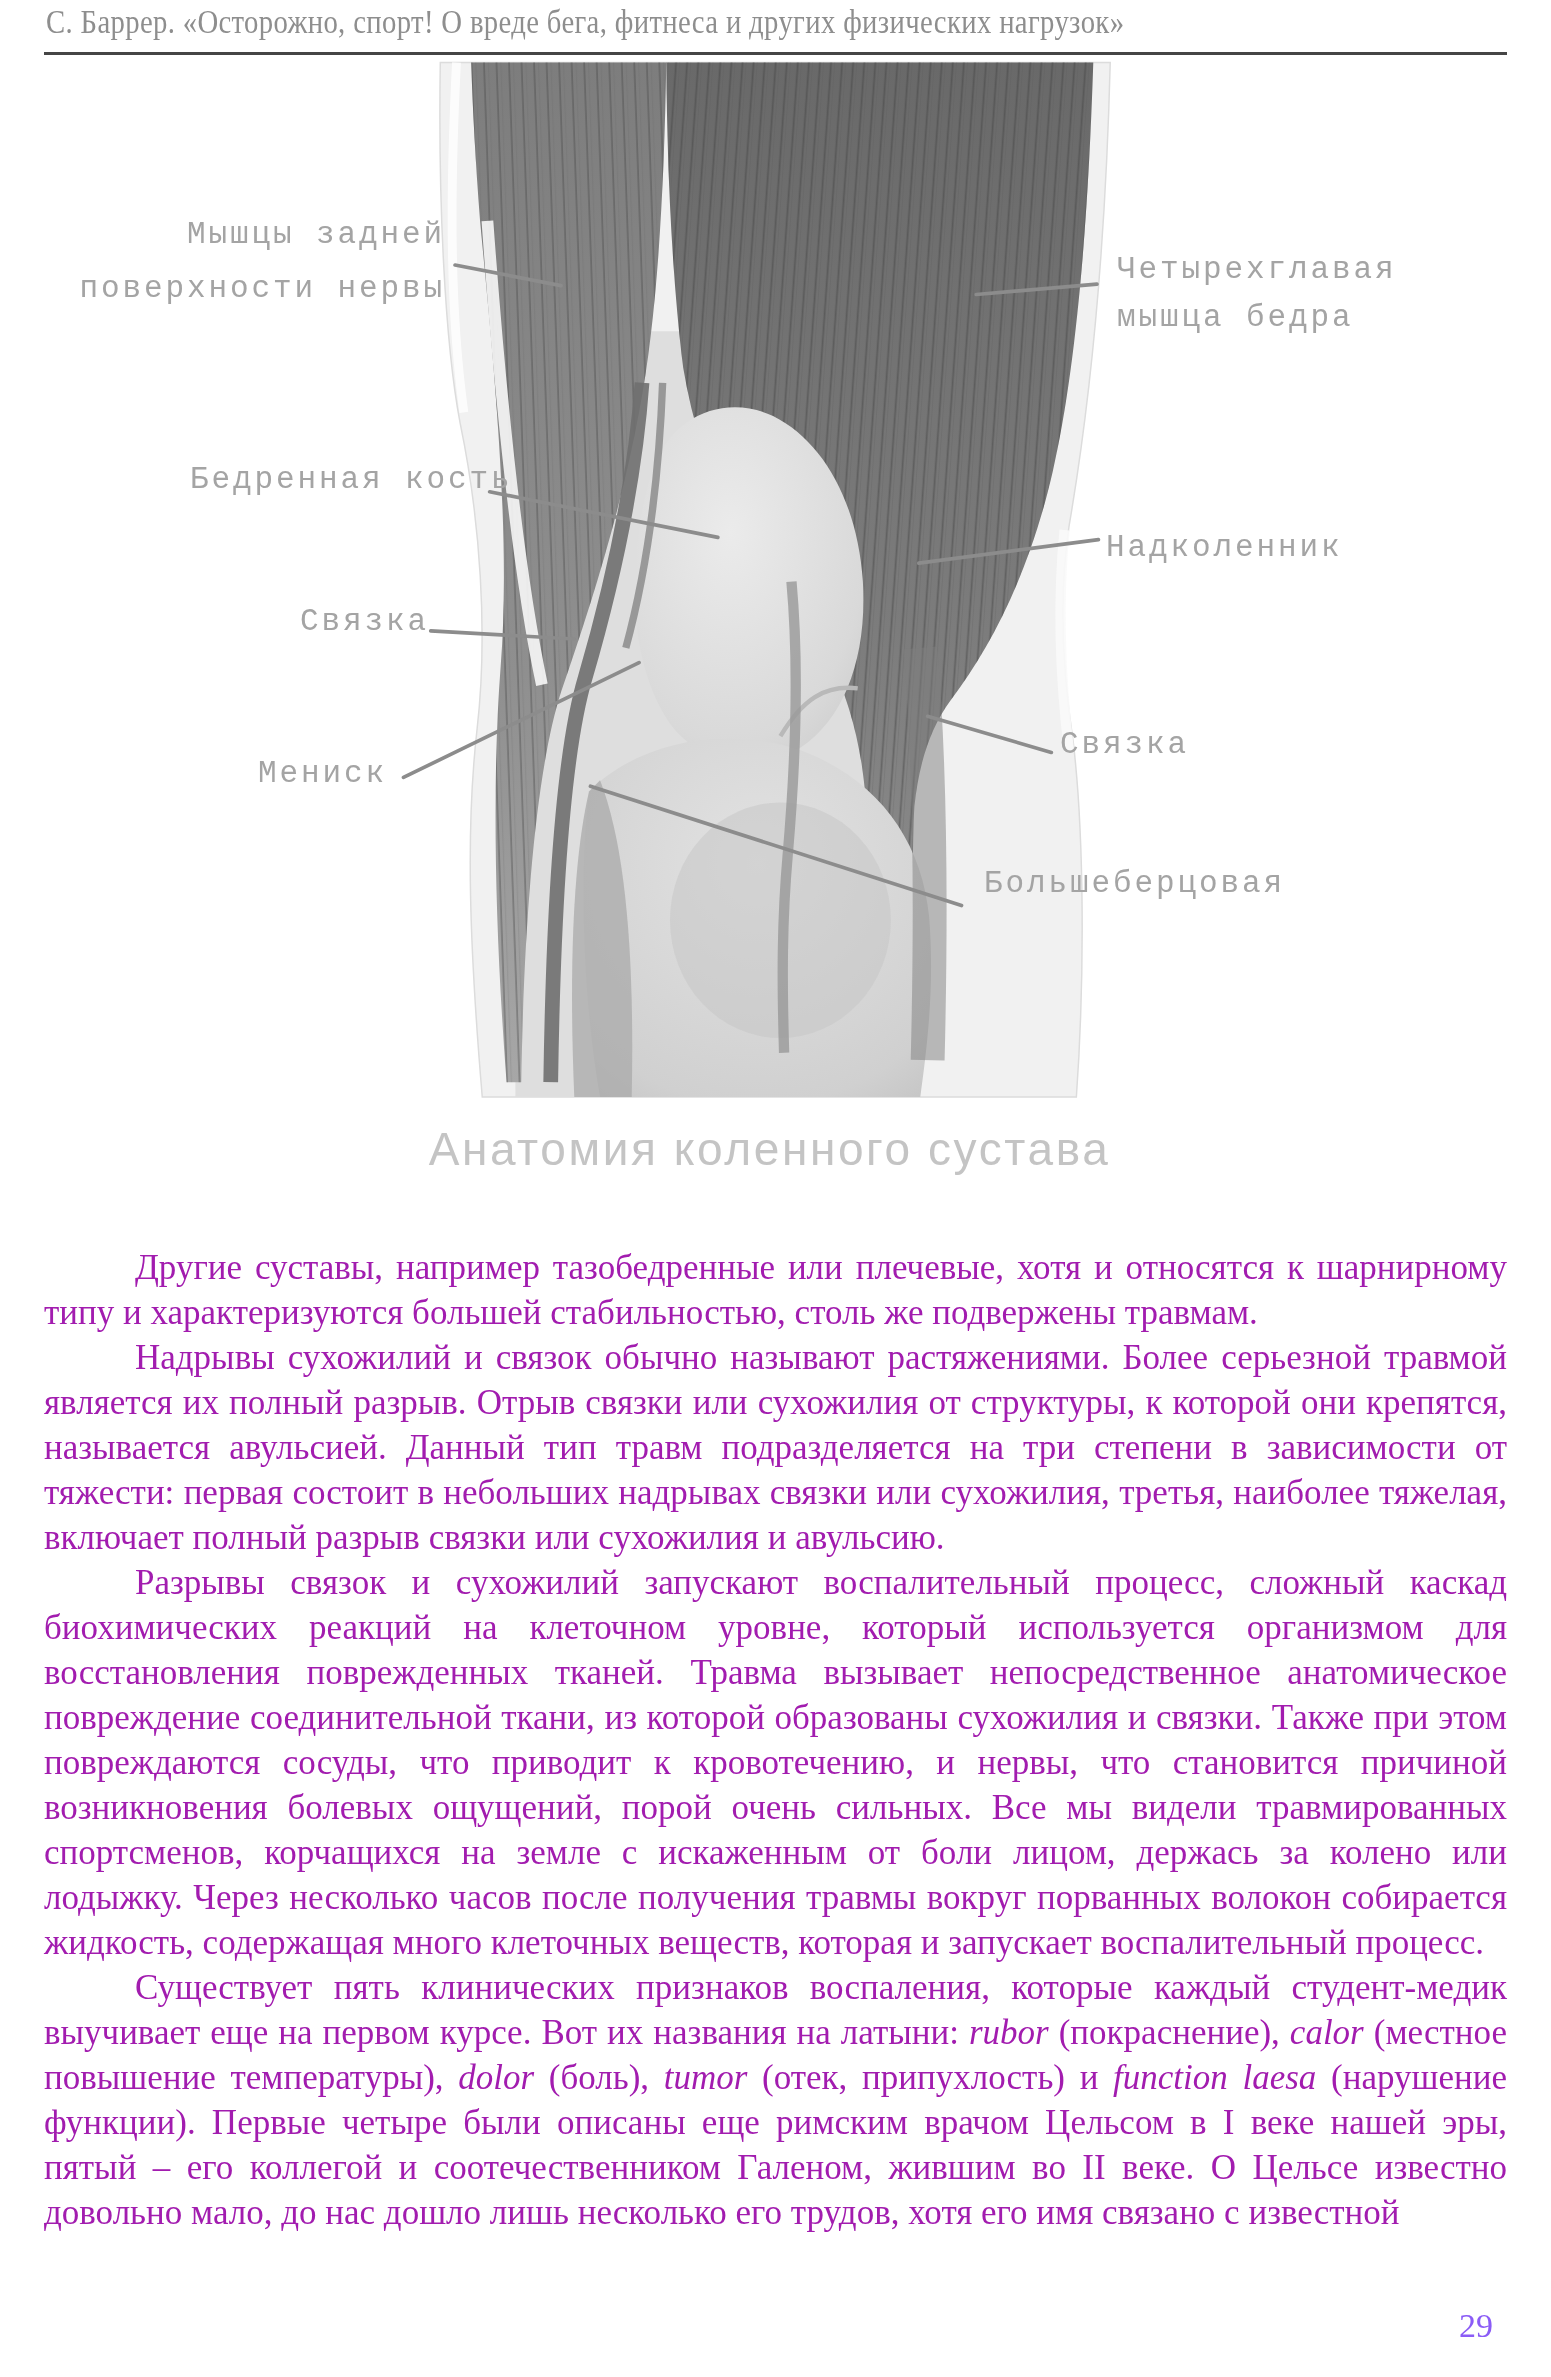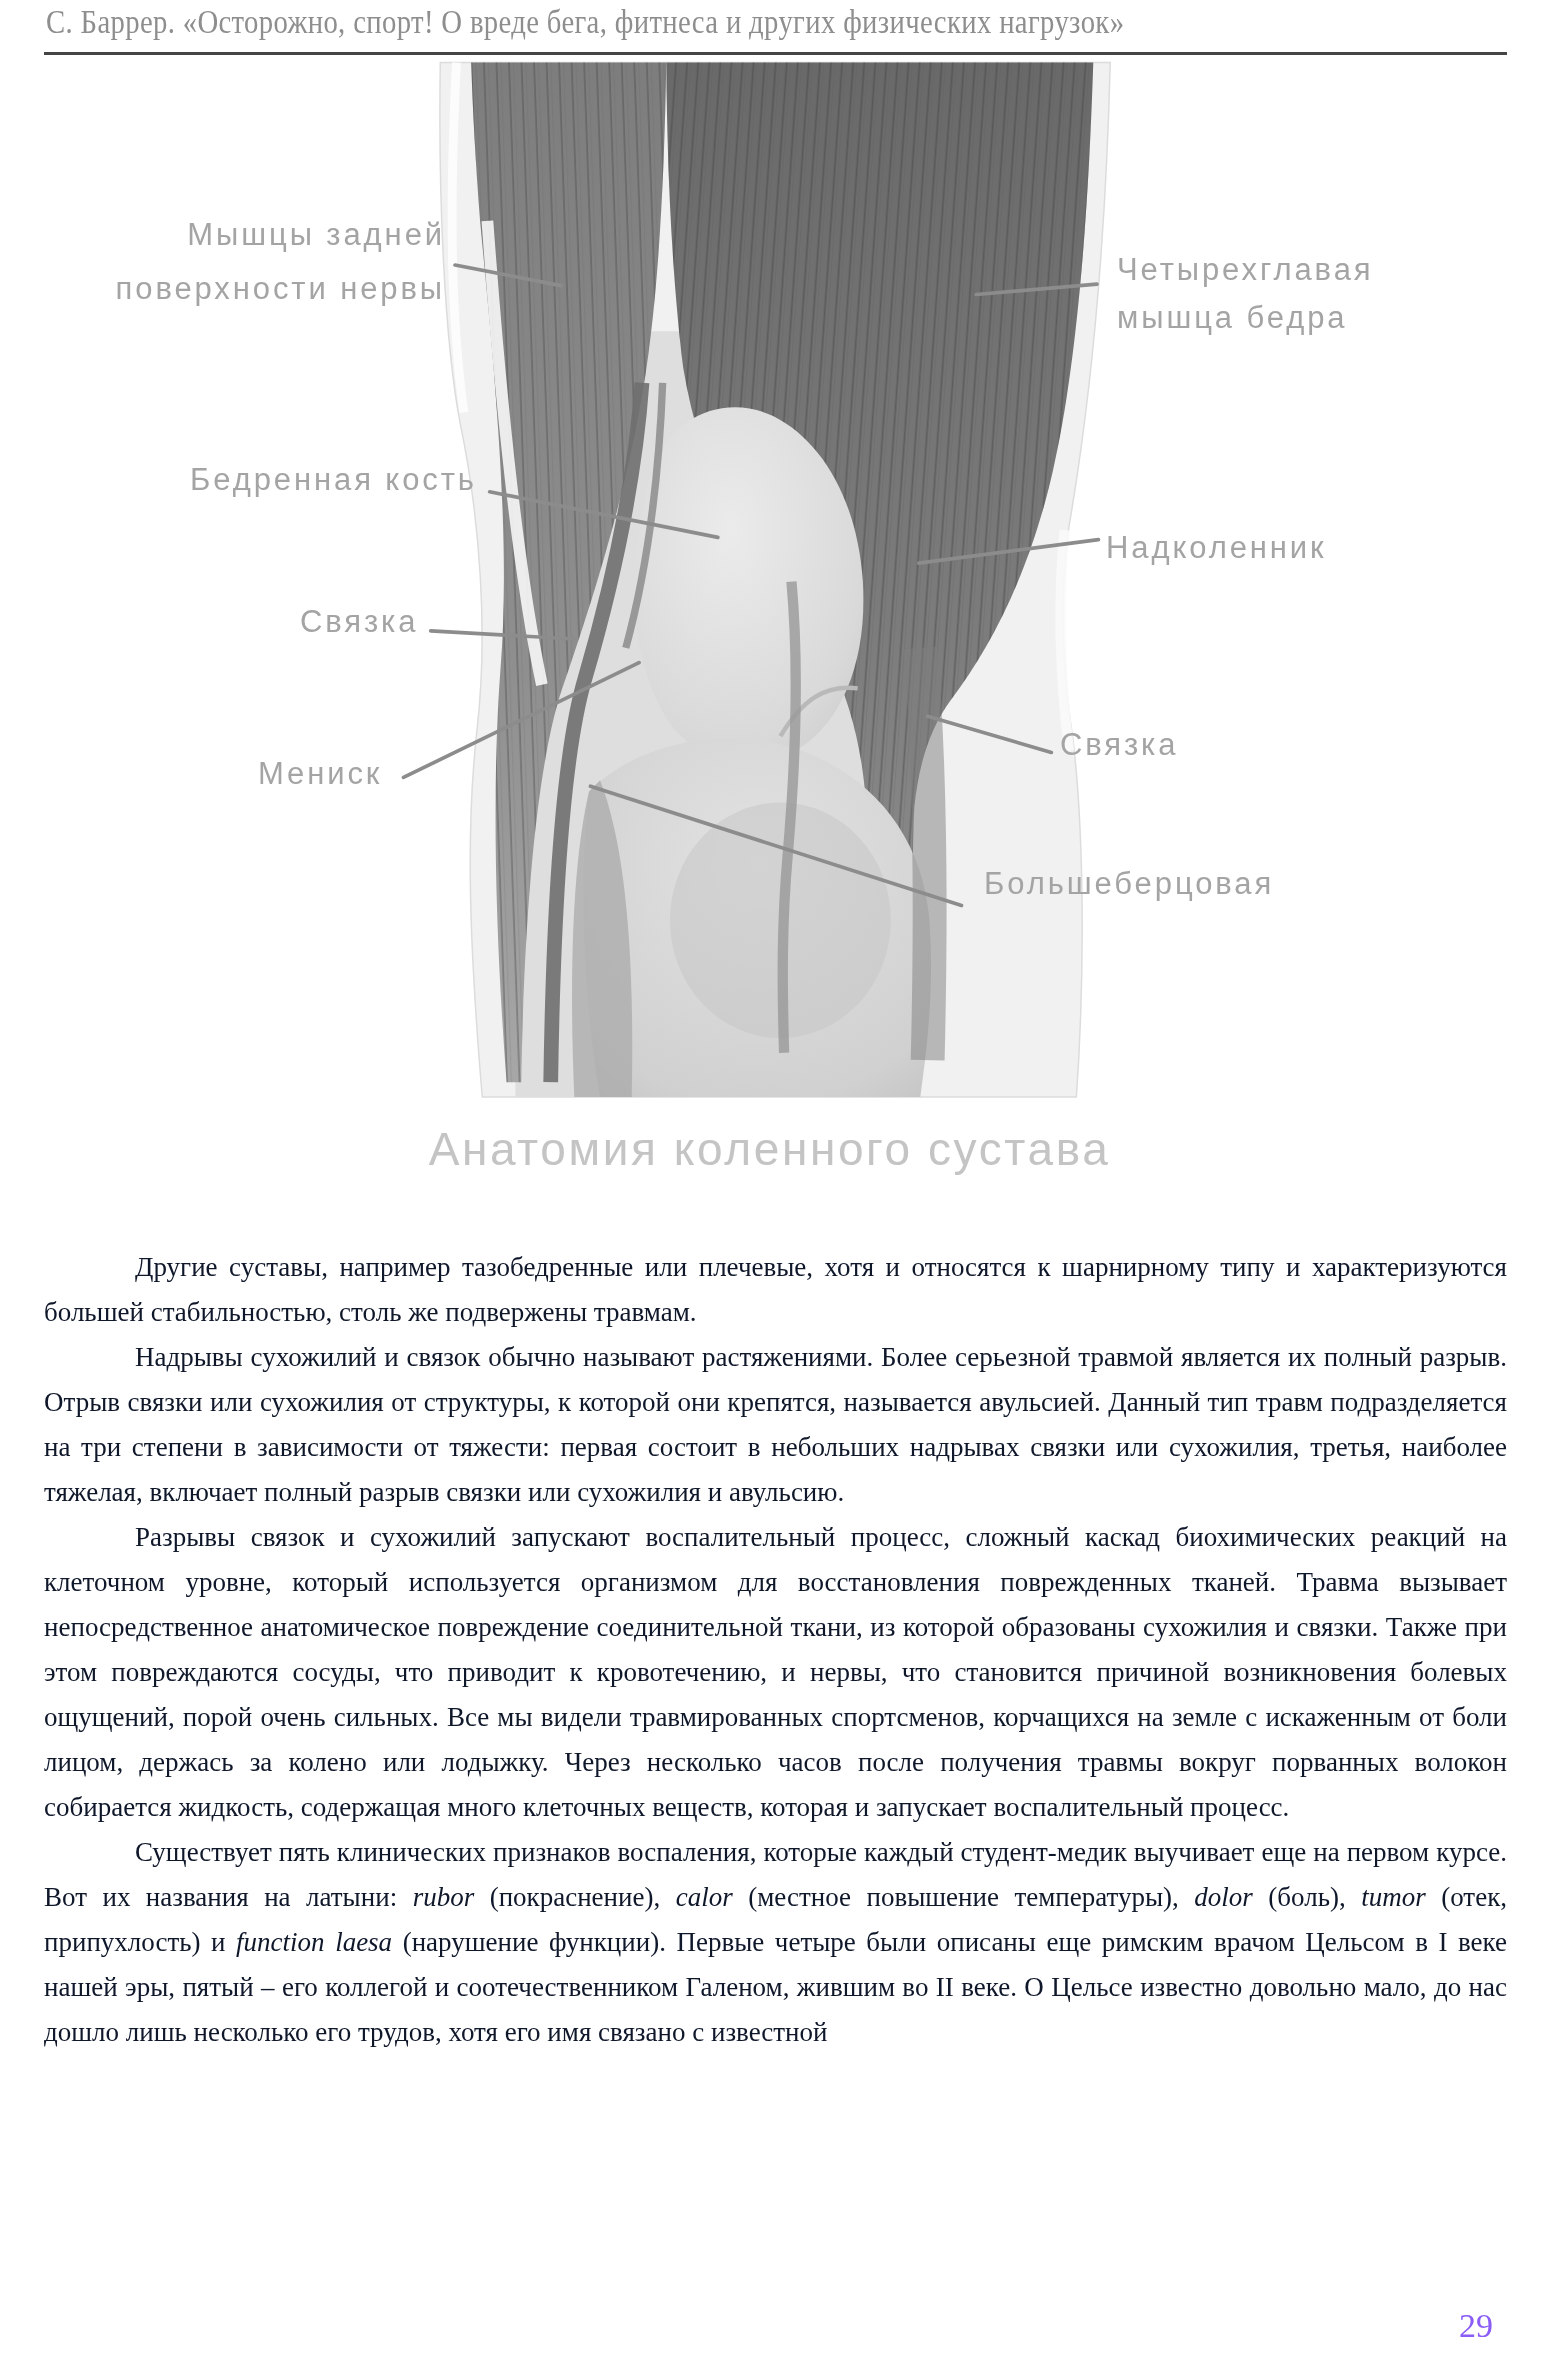--- a/index.html
+++ b/index.html
@@ -10,41 +10,41 @@
   .running-header {
     position:absolute; left:46px; top:4.4px;
     font-size:33px; color:#8e8e8e; white-space:nowrap;
     transform:scaleX(0.87); transform-origin:left center; letter-spacing:0.4px;
   }
   .header-rule {
     position:absolute; left:44px; top:52px; width:1463px; height:2.9px; background:#454545;
   }
   .figure-svg { position:absolute; left:0; top:0; }
   .lbl {
-    position:absolute; font-family:Liberation Sans, sans-serif;
+    position:absolute; font-family:Liberation Mono, monospace;
     font-size:31px; color:#a4a4a4; letter-spacing:2.9px; white-space:nowrap;
   }
   .lbl .ll { display:block; }
   .lbl-hamstring { right:1095px; top:208px; text-align:right; line-height:54px; }
   .lbl-femur     { left:190px;  top:462px;text-align:center;  }
   .lbl-lig-left  { left:300px;  top:604px;  }
   .lbl-meniscus  { left:258px;  top:756px;text-align:right; }
   .lbl-quad      { left:1117px; top:246px;  line-height:48px; }
   .lbl-patella   { left:1106px; top:530px;  }
   .lbl-lig-right { left:1060px; top:727px;  }
   .lbl-tibia     { left:984px; top:855px; line-height:57px; }
   .lbl-knee      { left:926px; top:984px; line-height:53px; font-size:32px; color:#707070; }
   .figure-caption {
     position:absolute; left:420px; top:1122px; width:699px; text-align:center;
     font-family:"Liberation Sans", sans-serif; font-size:46px; letter-spacing:2.6px; color:#c4c4c4;
     white-space:nowrap;
   }
   .body-text {
     position:absolute; left:44px; top:1245px; width:1463px;
-    font-size:27px; line-height:45px; color:#0f172a; text-align:justify;
+    font-size:35px; line-height:45px; color:#a21caf; text-align:justify;
   }
   .body-text p { margin:0; text-indent:91px; }
   .lat { font-style:italic; }
   .page-number {
     position:absolute; right:47px; top:2307px; font-size:34px; color:#8b5cf6;
   }
 </style>
 </head>
 <body>
 

